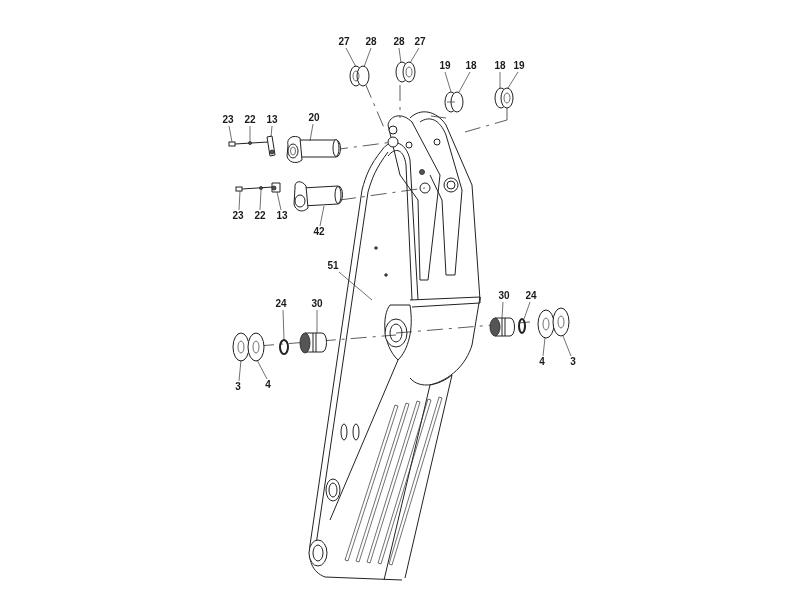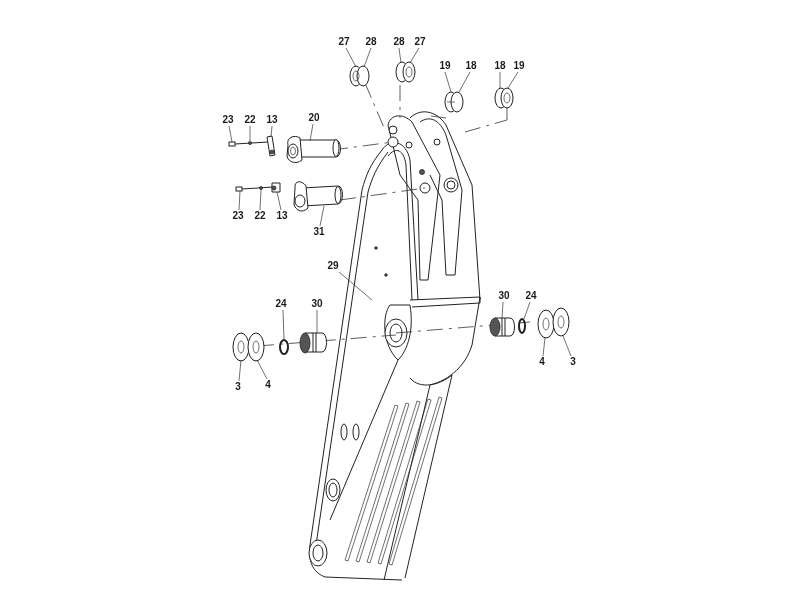--- a/index.html
+++ b/index.html
@@ -193,22 +193,22 @@
   <span class="lbl" style="left:461px;top:66px">18</span>
   <span class="lbl" style="left:490px;top:66px">18</span>
   <span class="lbl" style="left:509px;top:66px">19</span>
   <span class="lbl" style="left:218px;top:120px">23</span>
   <span class="lbl" style="left:240px;top:120px">22</span>
   <span class="lbl" style="left:262px;top:120px">13</span>
   <span class="lbl" style="left:304px;top:118px">20</span>
   <span class="lbl" style="left:228px;top:216px">23</span>
   <span class="lbl" style="left:250px;top:216px">22</span>
   <span class="lbl" style="left:272px;top:216px">13</span>
-  <span class="lbl" style="left:309px;top:232px">31</span>
-  <span class="lbl" style="left:323px;top:266px">29</span>
+  <span class="lbl" style="left:309px;top:232px">42</span>
+  <span class="lbl" style="left:323px;top:266px">51</span>
   <span class="lbl" style="left:271px;top:304px">24</span>
   <span class="lbl" style="left:307px;top:304px">30</span>
   <span class="lbl" style="left:228px;top:387px">3</span>
   <span class="lbl" style="left:258px;top:385px">4</span>
   <span class="lbl" style="left:494px;top:296px">30</span>
   <span class="lbl" style="left:521px;top:296px">24</span>
   <span class="lbl" style="left:532px;top:362px">4</span>
   <span class="lbl" style="left:563px;top:362px">3</span>
 </div>
 

